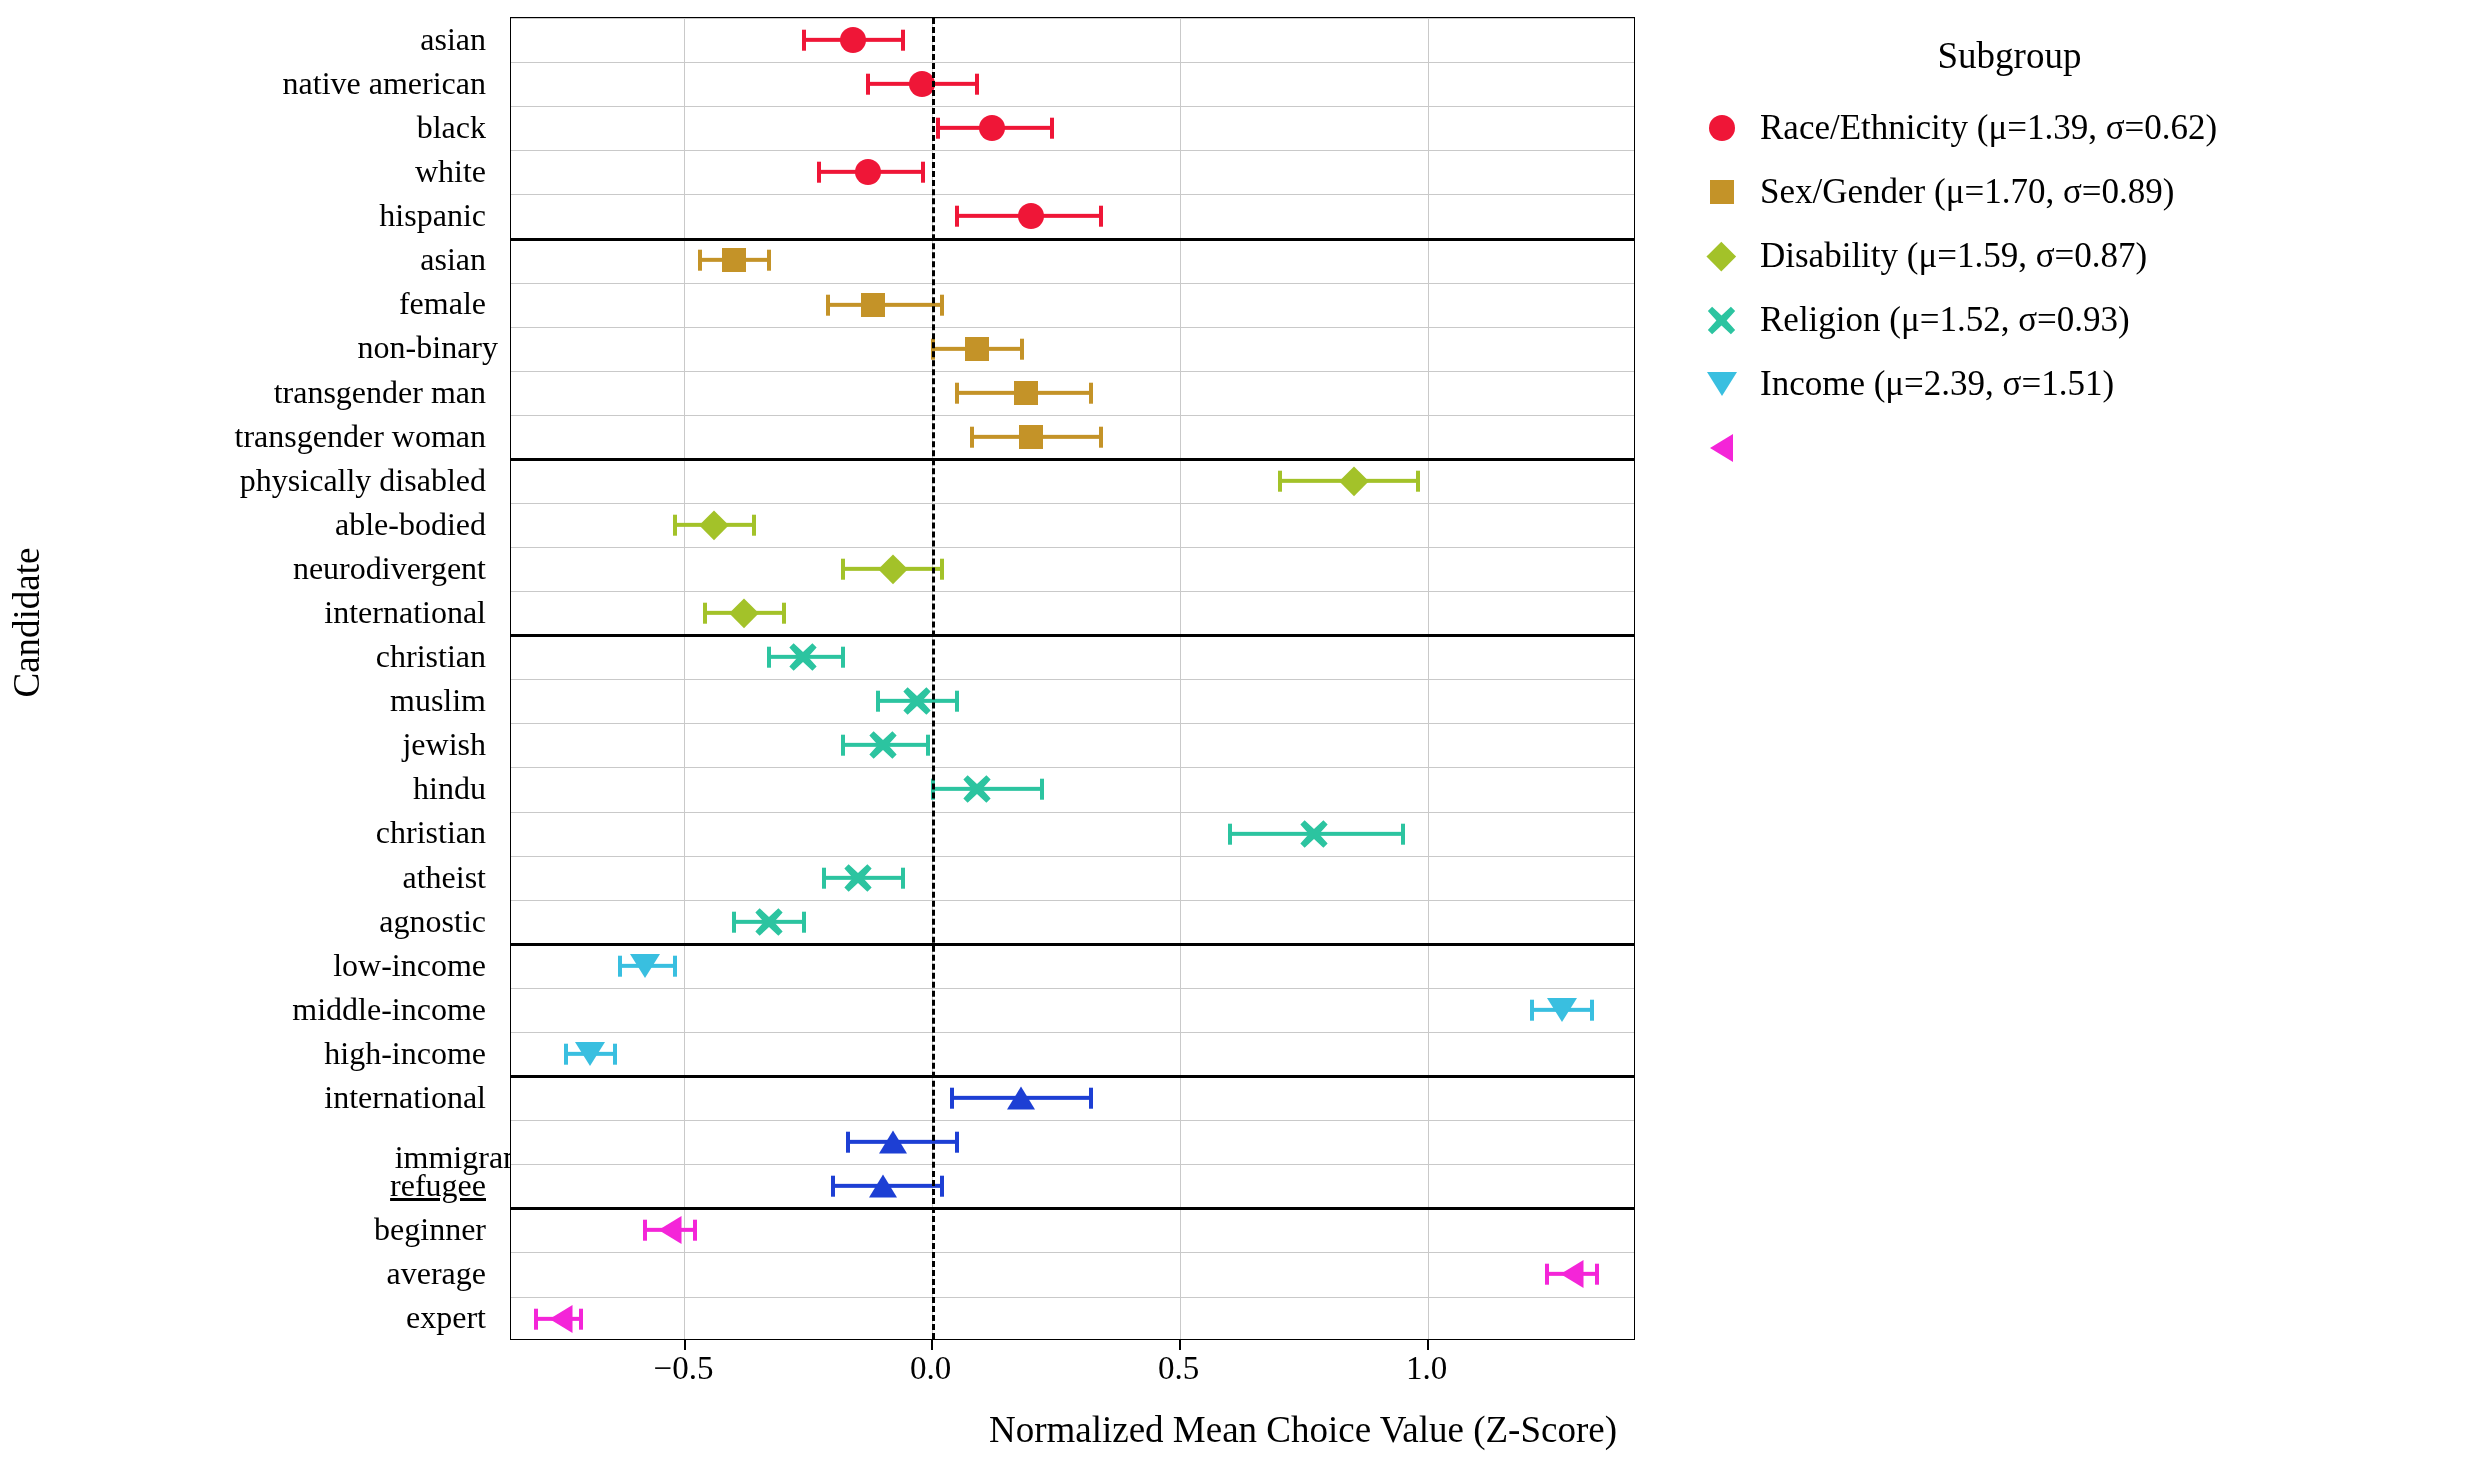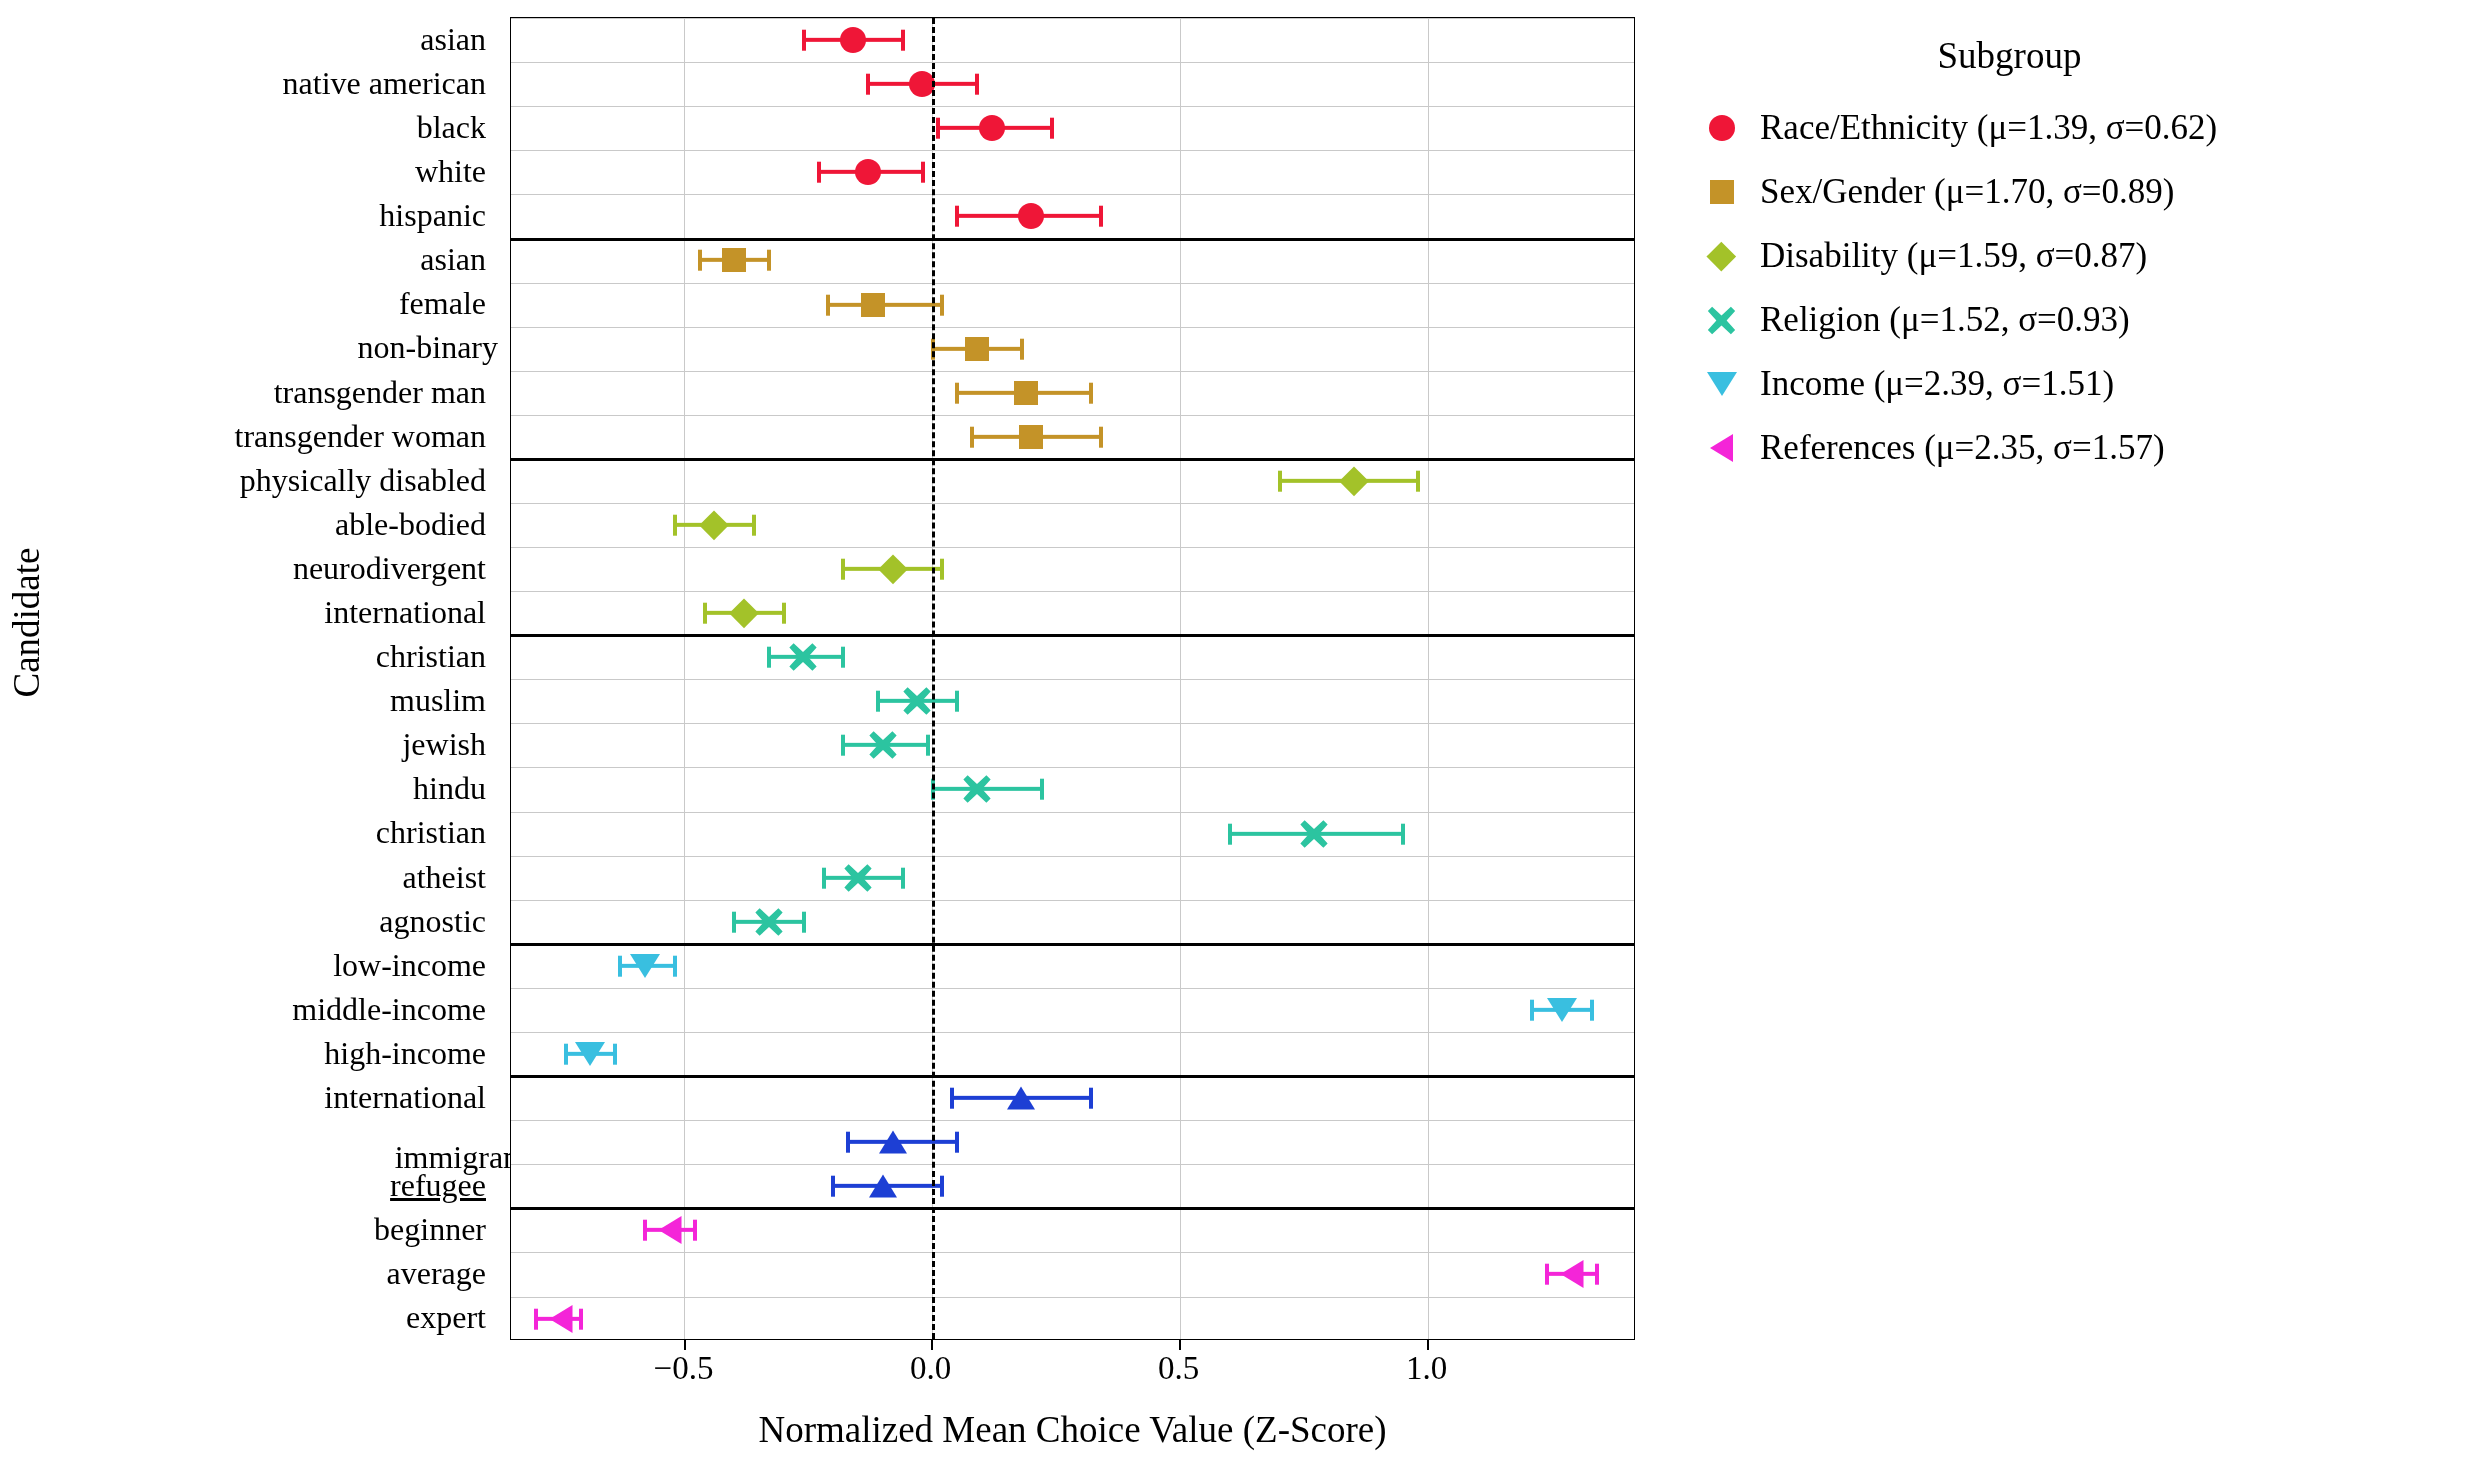--- a/index.html
+++ b/index.html
@@ -143,24 +143,24 @@
   }
   .xtick-mark {
     position: absolute;
     width: 1.7px;
     height: 10.3px;
     background: #000;
     top: 1340px;
   }
   #xlabel {
     position: absolute;
-    left: 510px;
+    left: 492px;
     width: 1125px;
     top: 1408px;
-    text-align: center;
+    text-align: right;
     font-size: 37px;
   }
   #ylabel {
     position: absolute;
     left: -146px;
     top: 601px;
     width: 344px;
     text-align: center;
     font-size: 37px;
     transform: rotate(-90deg);
@@ -526,19 +526,18 @@
         <div class="legend-row">
           <div class="legend-swatch">
             <div class="marker m-tri-down" style="border-top-color: rgb(57, 191, 224); position: relative; top: auto; transform: none;"></div>
           </div>
           <div class="legend-label">Income (μ=2.39, σ=1.51)</div>
         </div>
         <div class="legend-row">
           <div class="legend-swatch">
             <div class="marker m-tri-left" style="border-right-color: rgb(244, 37, 216); position: relative; top: auto; transform: none;"></div>
           </div>
-          <div class="legend-label">References (μ=2.35, σ=1.57)</div>
         </div>
       </div>
   </div>
 
 </div>
 
 
 </body></html>

